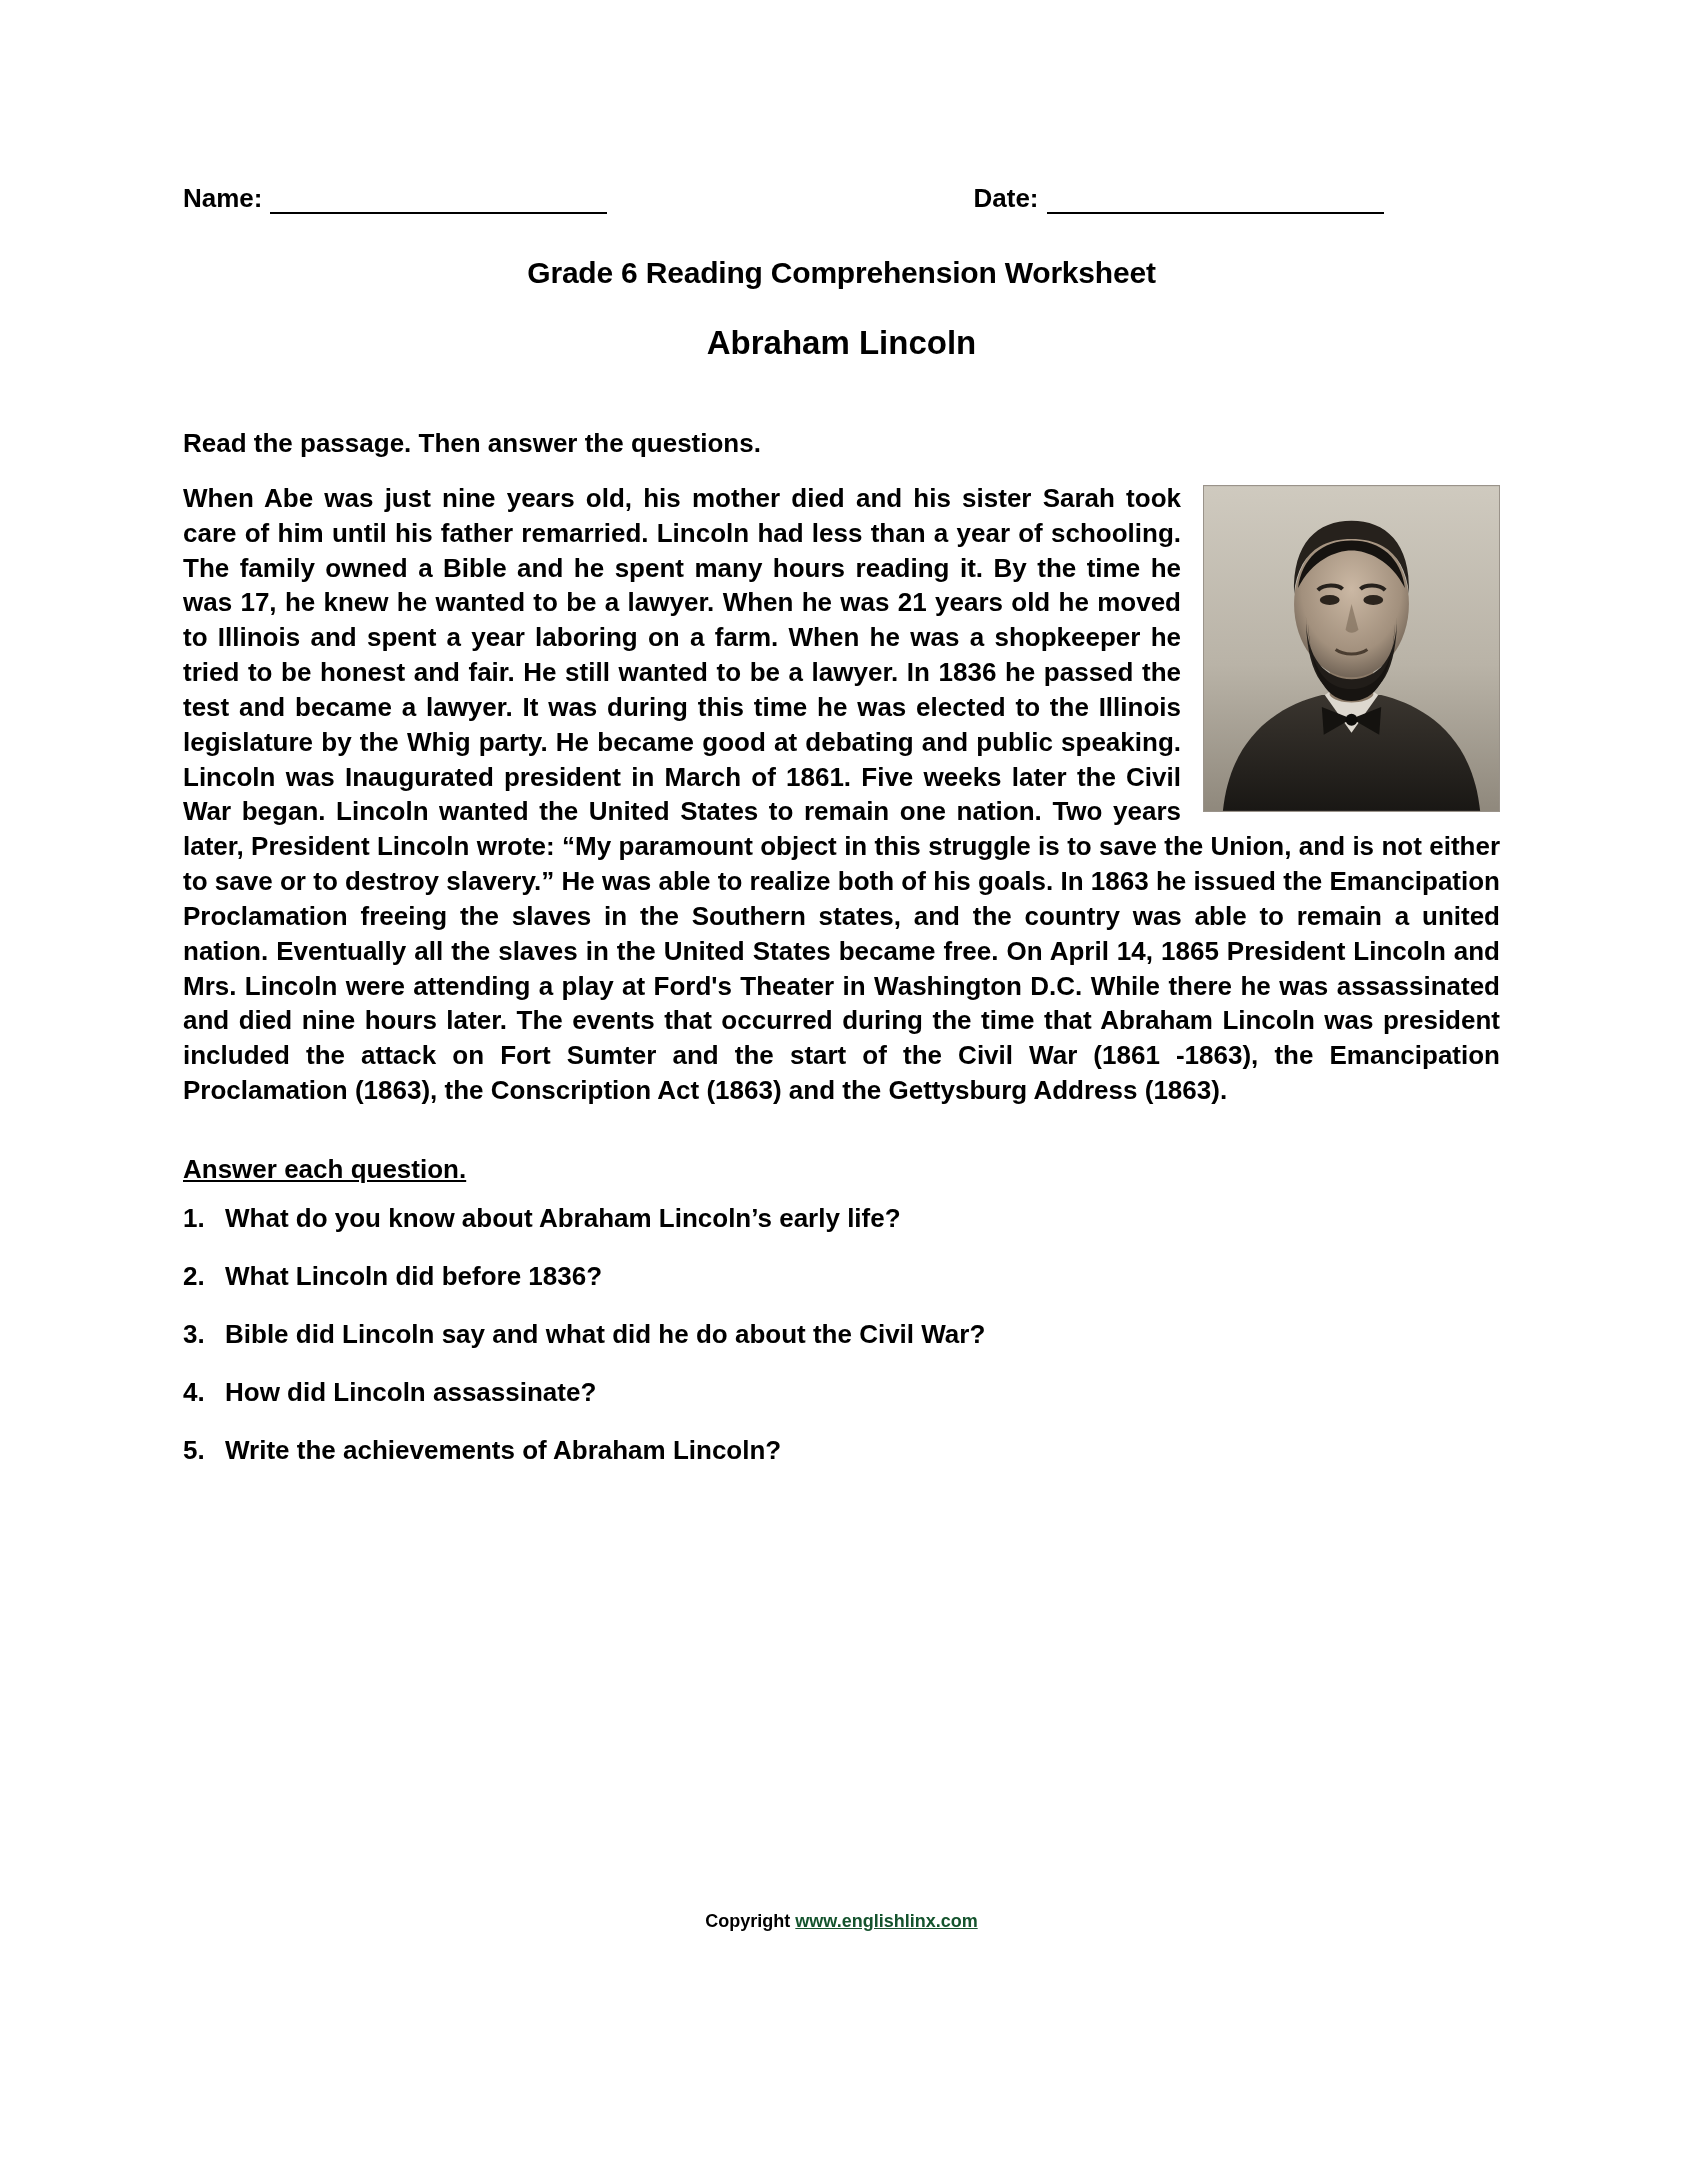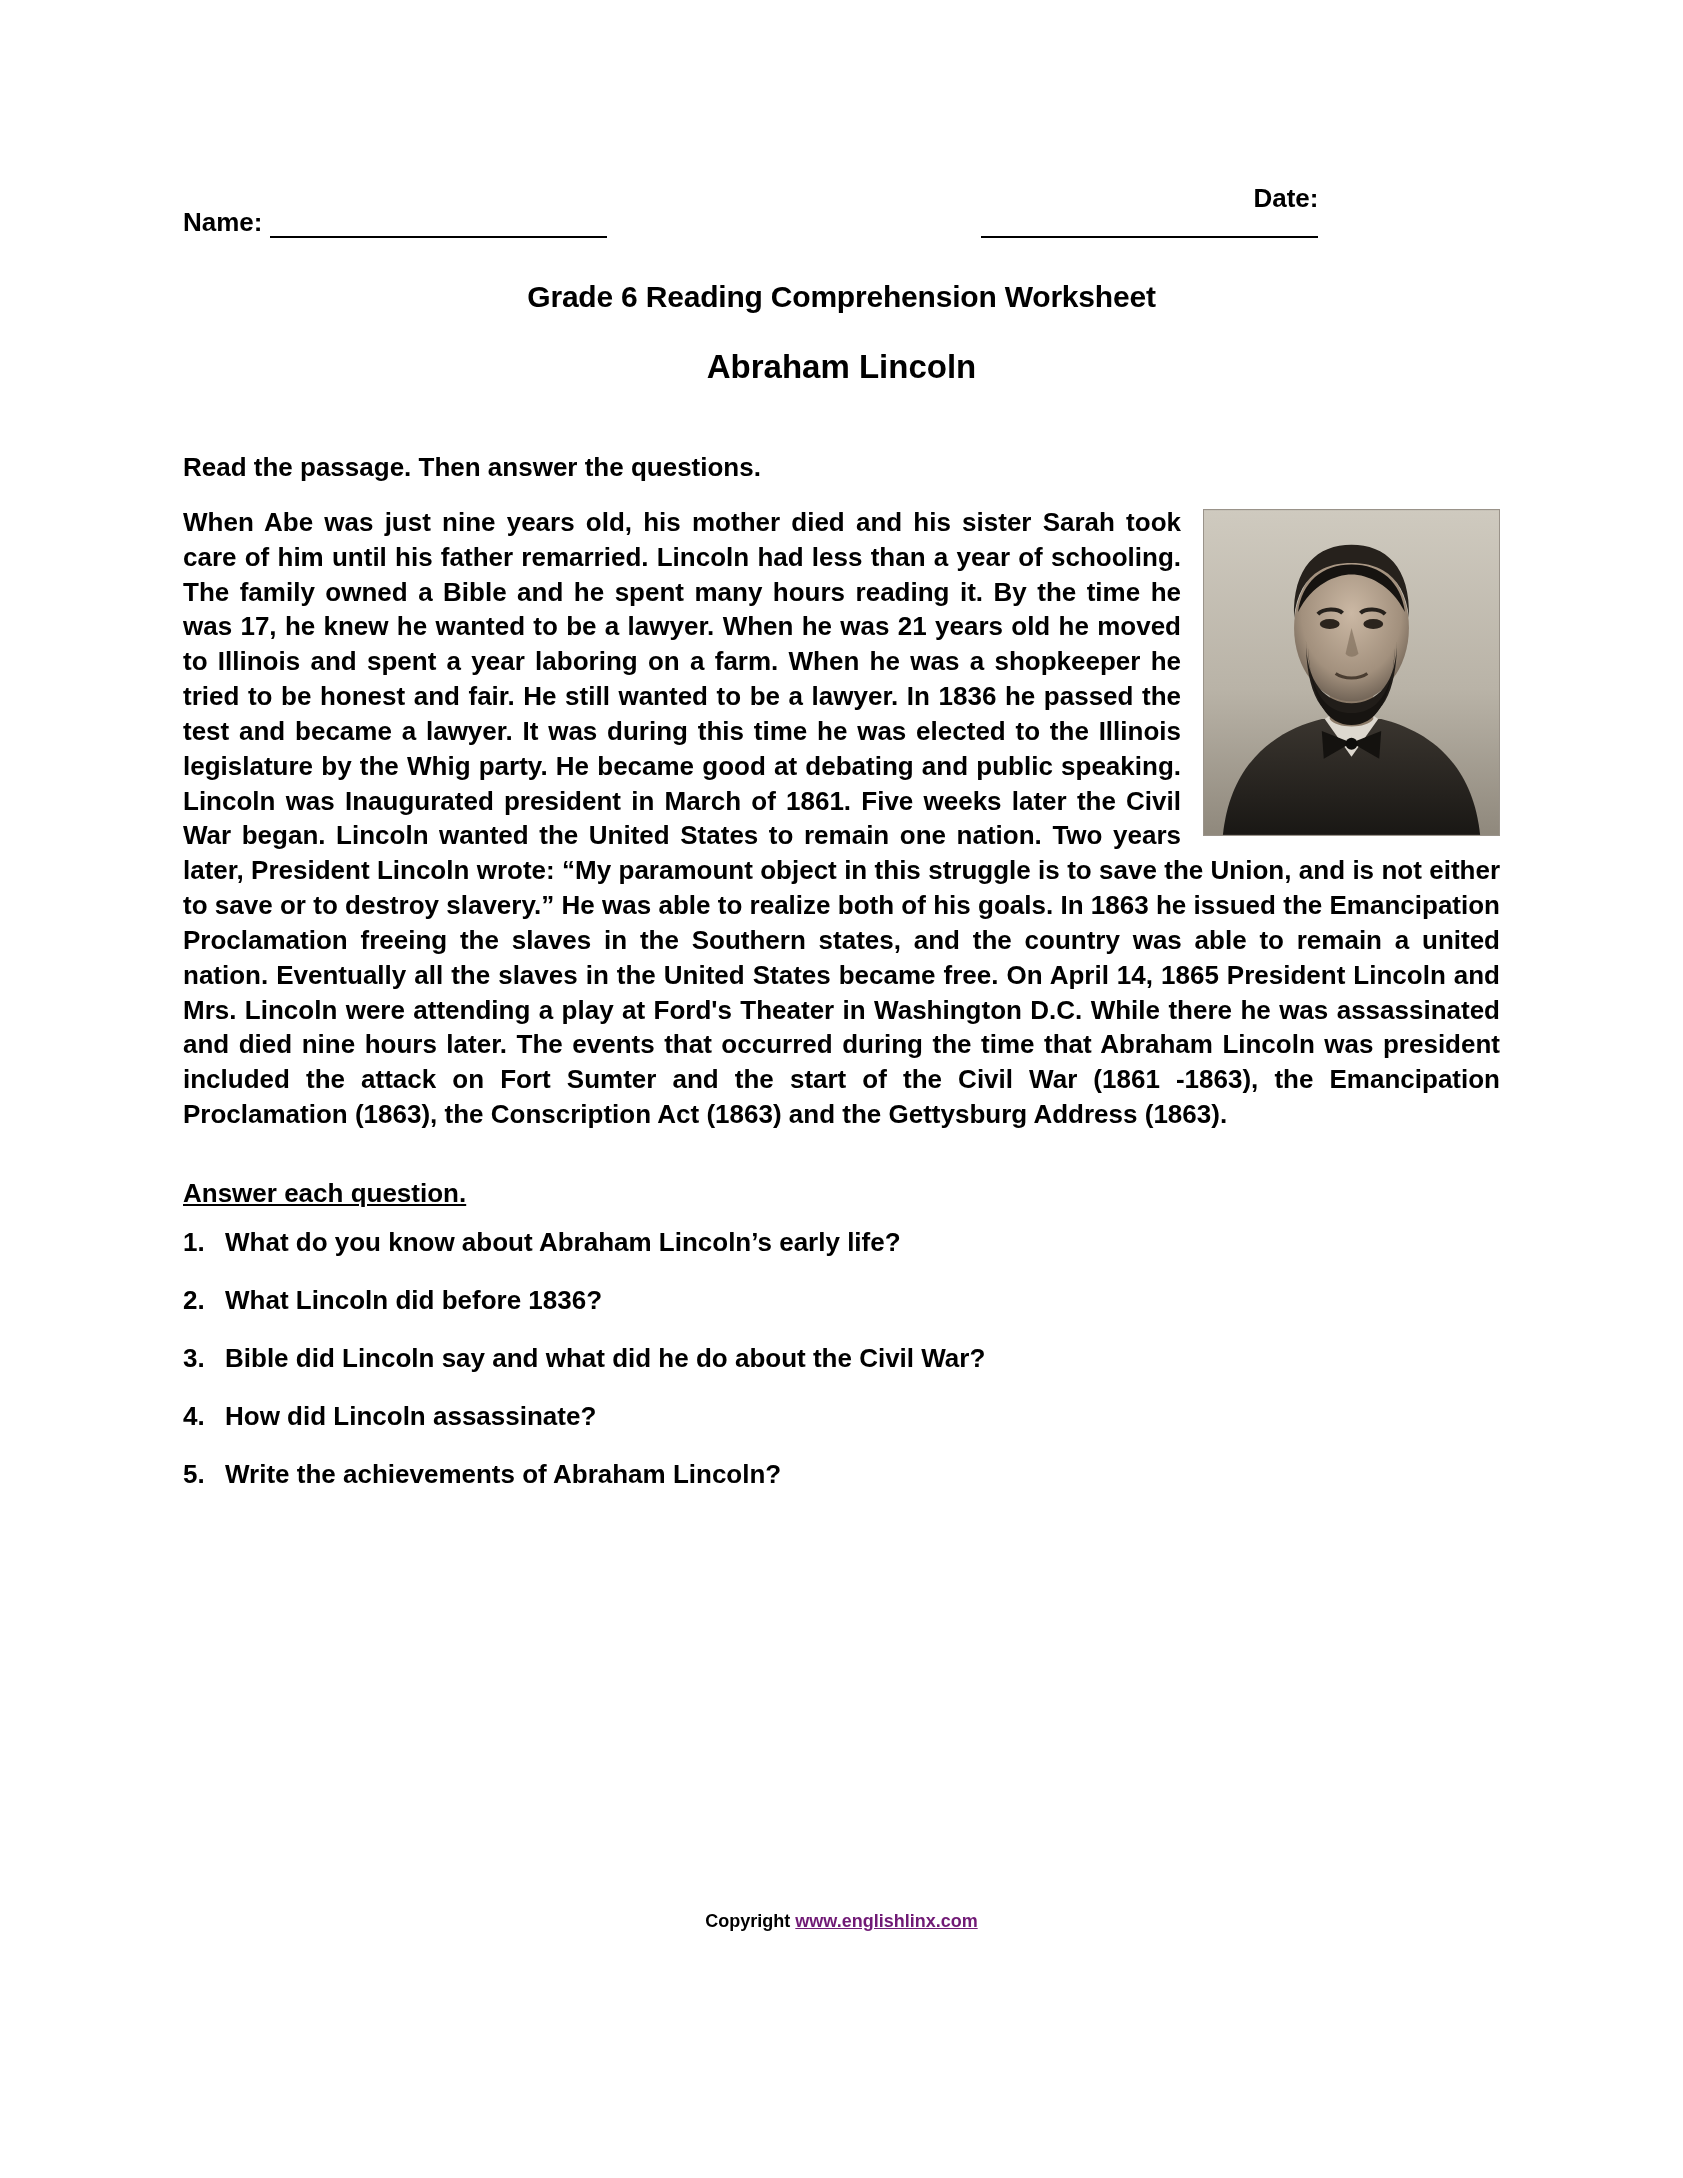--- a/index.html
+++ b/index.html
@@ -38,21 +38,21 @@
   }
   .field-label { white-space: nowrap; }
   .field-rule {
     display: inline-block;
     border-bottom: 2.5px solid #000;
     height: 22px;
     margin-left: 8px;
   }
   .name-field { margin-right: 0; }
   .name-rule { width: 337px; }
-  .date-field { margin-left: 366px; flex-direction: column; }
+  .date-field { margin-left: 366px; }
   .date-rule { width: 337px; }
 
   
   h1.worksheet-title {
     font-size: 30px;
     font-weight: bold;
     text-align: center;
     margin: 0 0 34px 0;
     letter-spacing: -0.2px;
   }
@@ -130,21 +130,21 @@
   .footer {
     position: absolute;
     left: 0;
     right: 0;
     top: 1911px;
     text-align: center;
     font-size: 18px;
     font-weight: bold;
   }
   .footer a {
-    color: #701a75;
+    color: #14532d;
     text-decoration: underline;
   }
 </style>
 </head>
 <body>
 
 <div class="page">
 
   <div class="header-row">
     <div class="field name-field">

